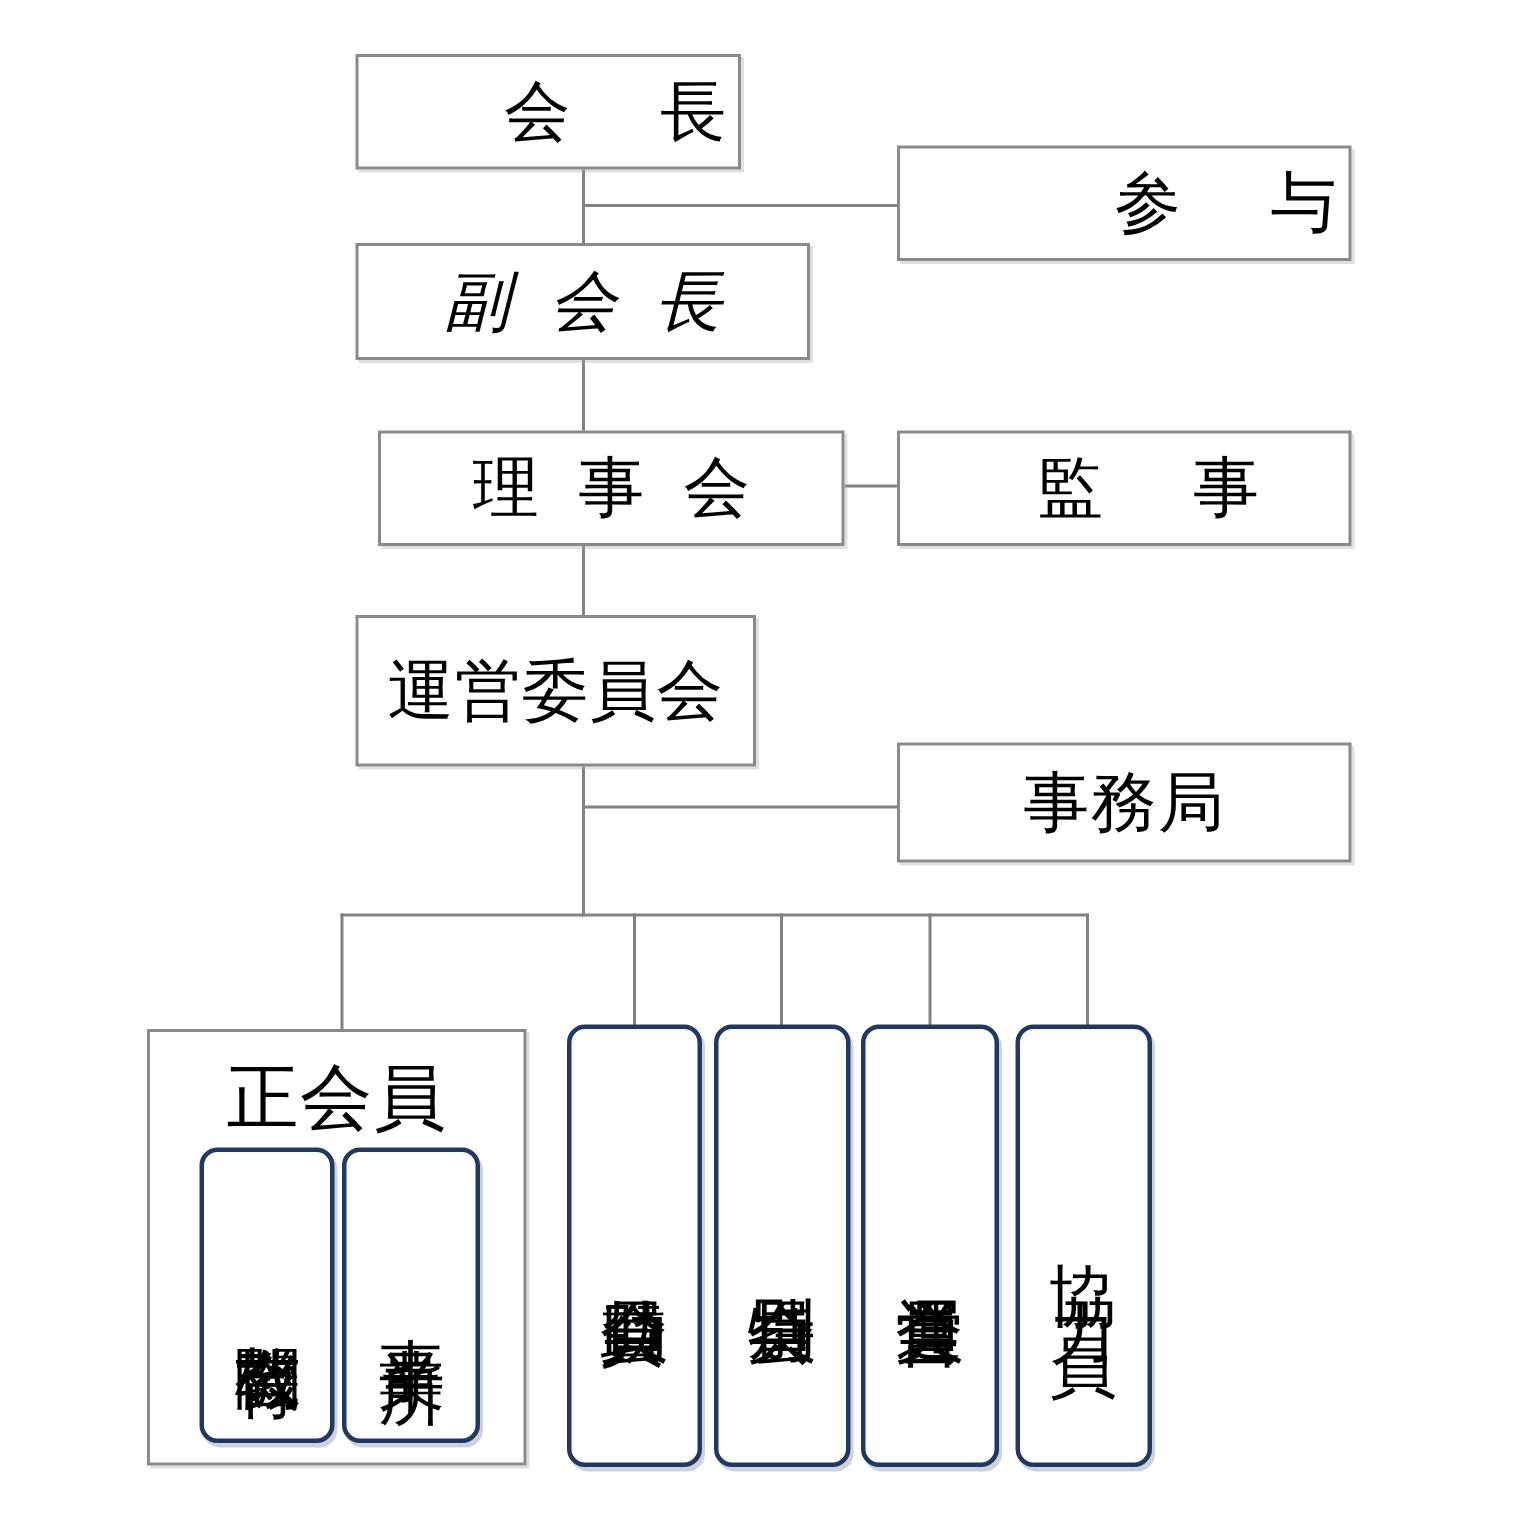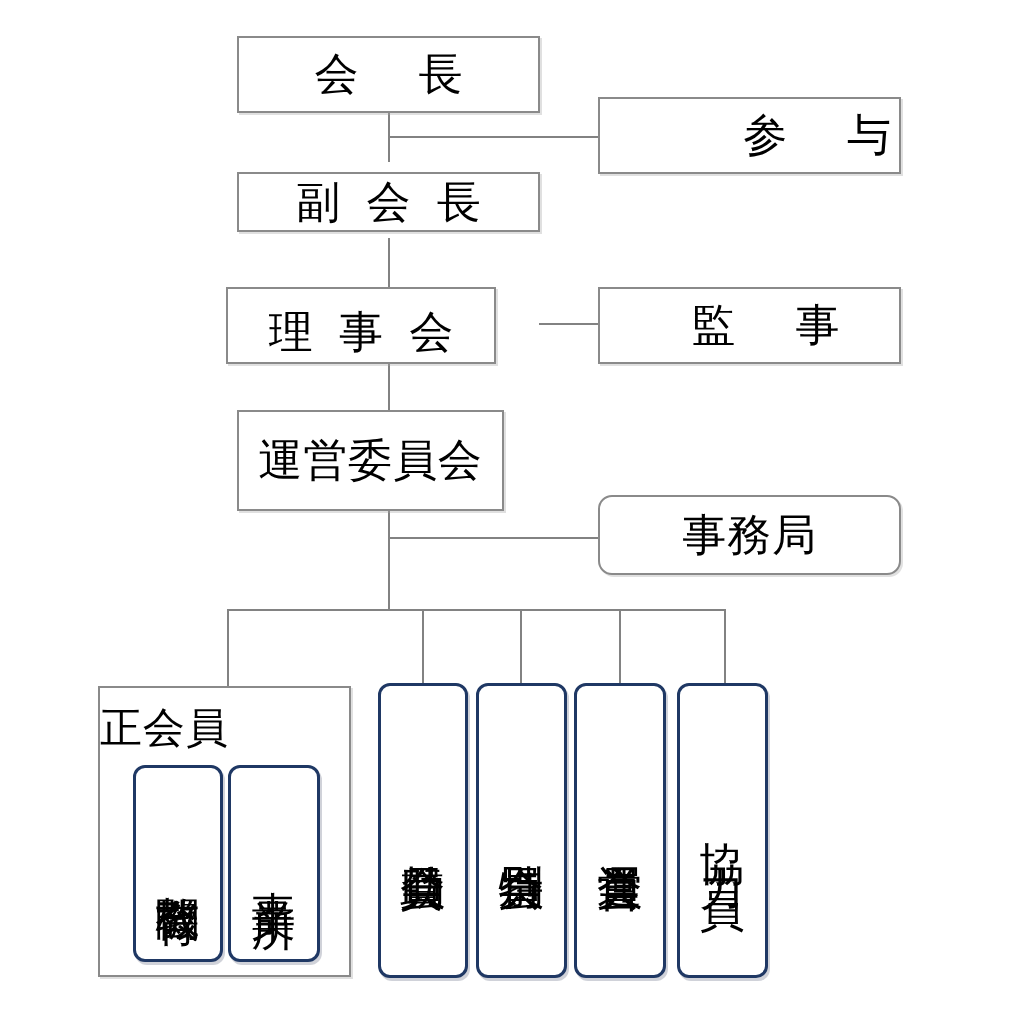--- a/index.html
+++ b/index.html
@@ -43,35 +43,35 @@
   .member .vlabel.tight-sm { font-size:44px; letter-spacing:0.02em; }
 
   
   .group {
     position:absolute;
     background:var(--box-fill,#fff);
     border:2px solid var(--box-border,#8a8a8a);
     box-shadow:2px 2px 0 rgba(165,165,165,0.35);
   }
   .group .group-label {
-    display:block; margin-top:12px;
-    font-size:42px; letter-spacing:0.02em; color:var(--text,#000);
+    display:block; text-align:center; margin-top:12px;
+    font-size:48px; letter-spacing:0.02em; color:var(--text,#000);
   }
 
   
   .connector { position:absolute; background:var(--connector,#828282); }
 
   
-  #n-chairman            { left:237px; top:36px;  width:303px; height:77px; }
+  #n-chairman            { left:237px; top:36px;  width:257px; height:77px;justify-content:flex-end; }
   #n-advisor             { left:598px; top:97px;  width:303px; height:77px;justify-content:flex-end; }
-  #n-vice-chairman       { left:237px; top:172px; width:303px; height:60px; }
-  #n-board               { left:226px; top:287px; width:270px; height:77px;align-items:flex-end; }
+  #n-vice-chairman       { left:237px; top:162px; width:303px; height:78px;font-style:italic; }
+  #n-board               { left:252px; top:287px; width:311px; height:77px; }
   #n-auditor             { left:598px; top:287px; width:303px; height:77px;padding-left:32px; }
   #n-steering            { left:237px; top:410px; width:267px; height:101px; }
-  #n-secretariat         { left:598px; top:495px; width:303px; height:80px;border-radius:14px; }
+  #n-secretariat         { left:598px; top:495px; width:303px; height:80px; }
 
   #n-regular-members     { left:98px;  top:686px; width:253px; height:291px; }
   #n-edu-institutions    { left:33px;  top:77px;  width:90px;  height:197px; } 
   #n-business-offices    { left:128px; top:77px;  width:92px;  height:197px; } 
 
   #n-supporting-members  { left:378px; top:683px; width:90px; height:295px; }
   #n-special-members     { left:476px; top:683px; width:91px; height:295px; }
   #n-operating-members   { left:574px; top:683px; width:92px; height:295px; }
   #n-cooperators         { left:677px; top:683px; width:91px; height:295px; }
 

